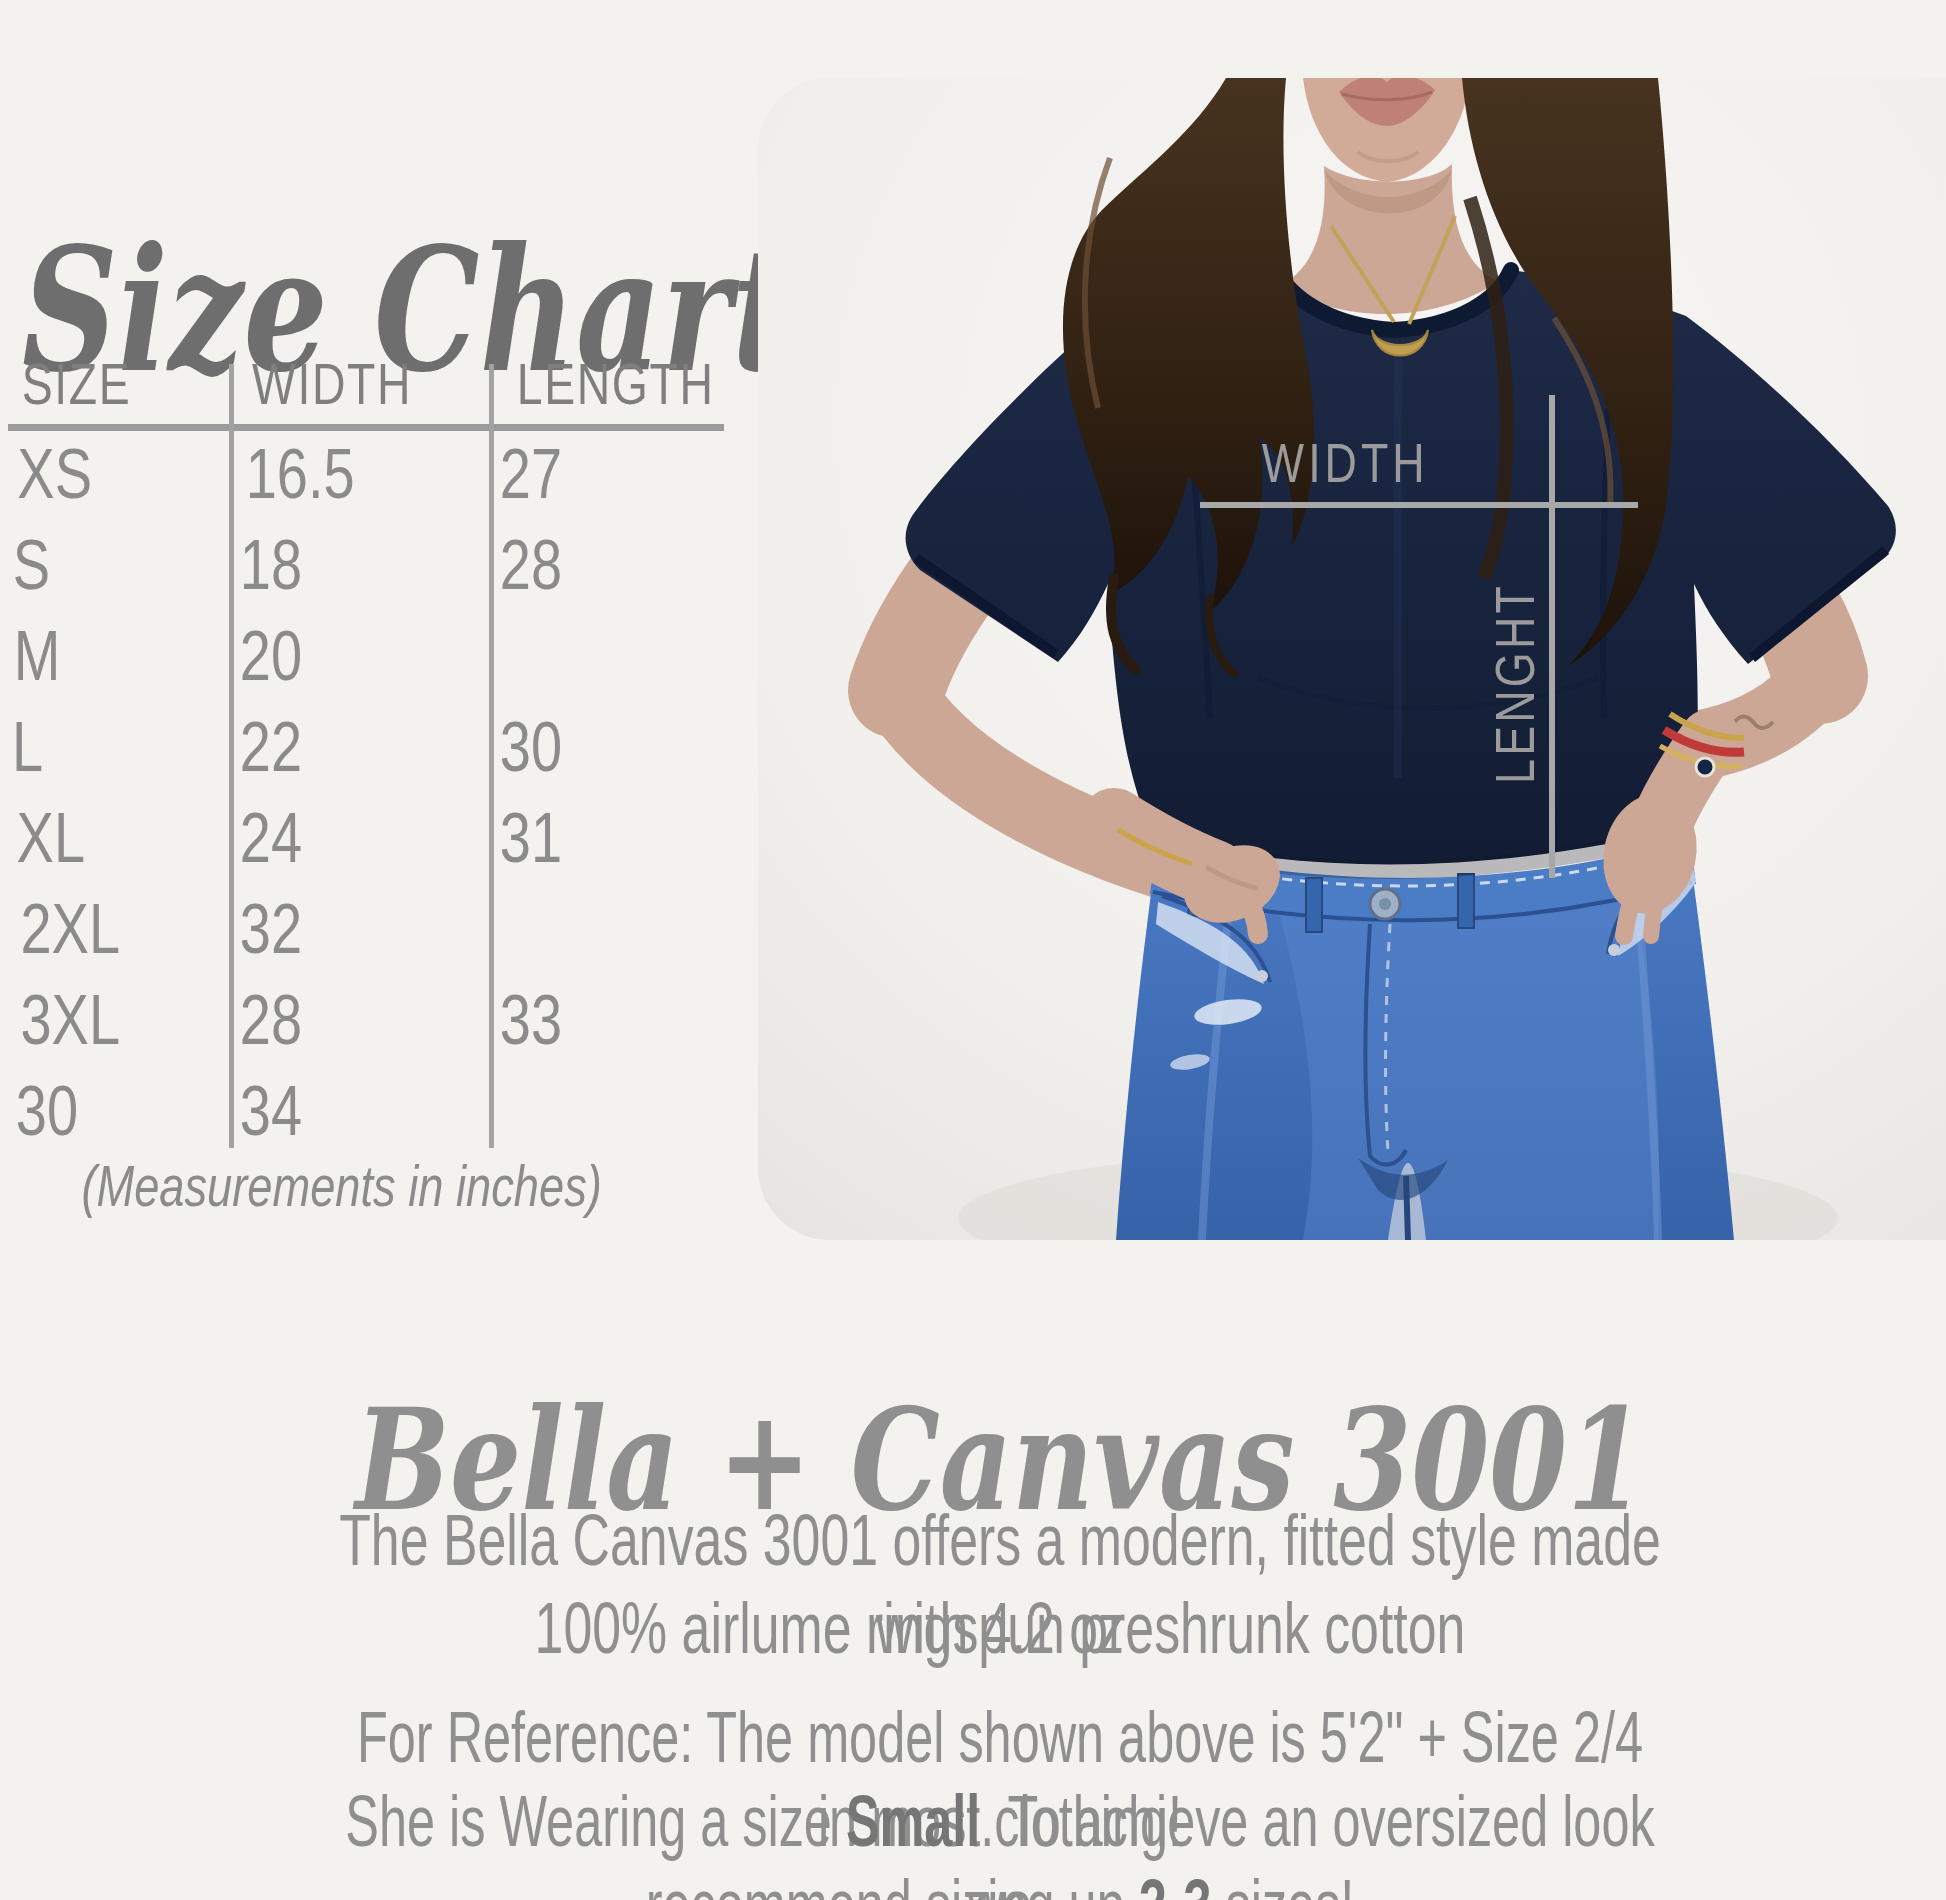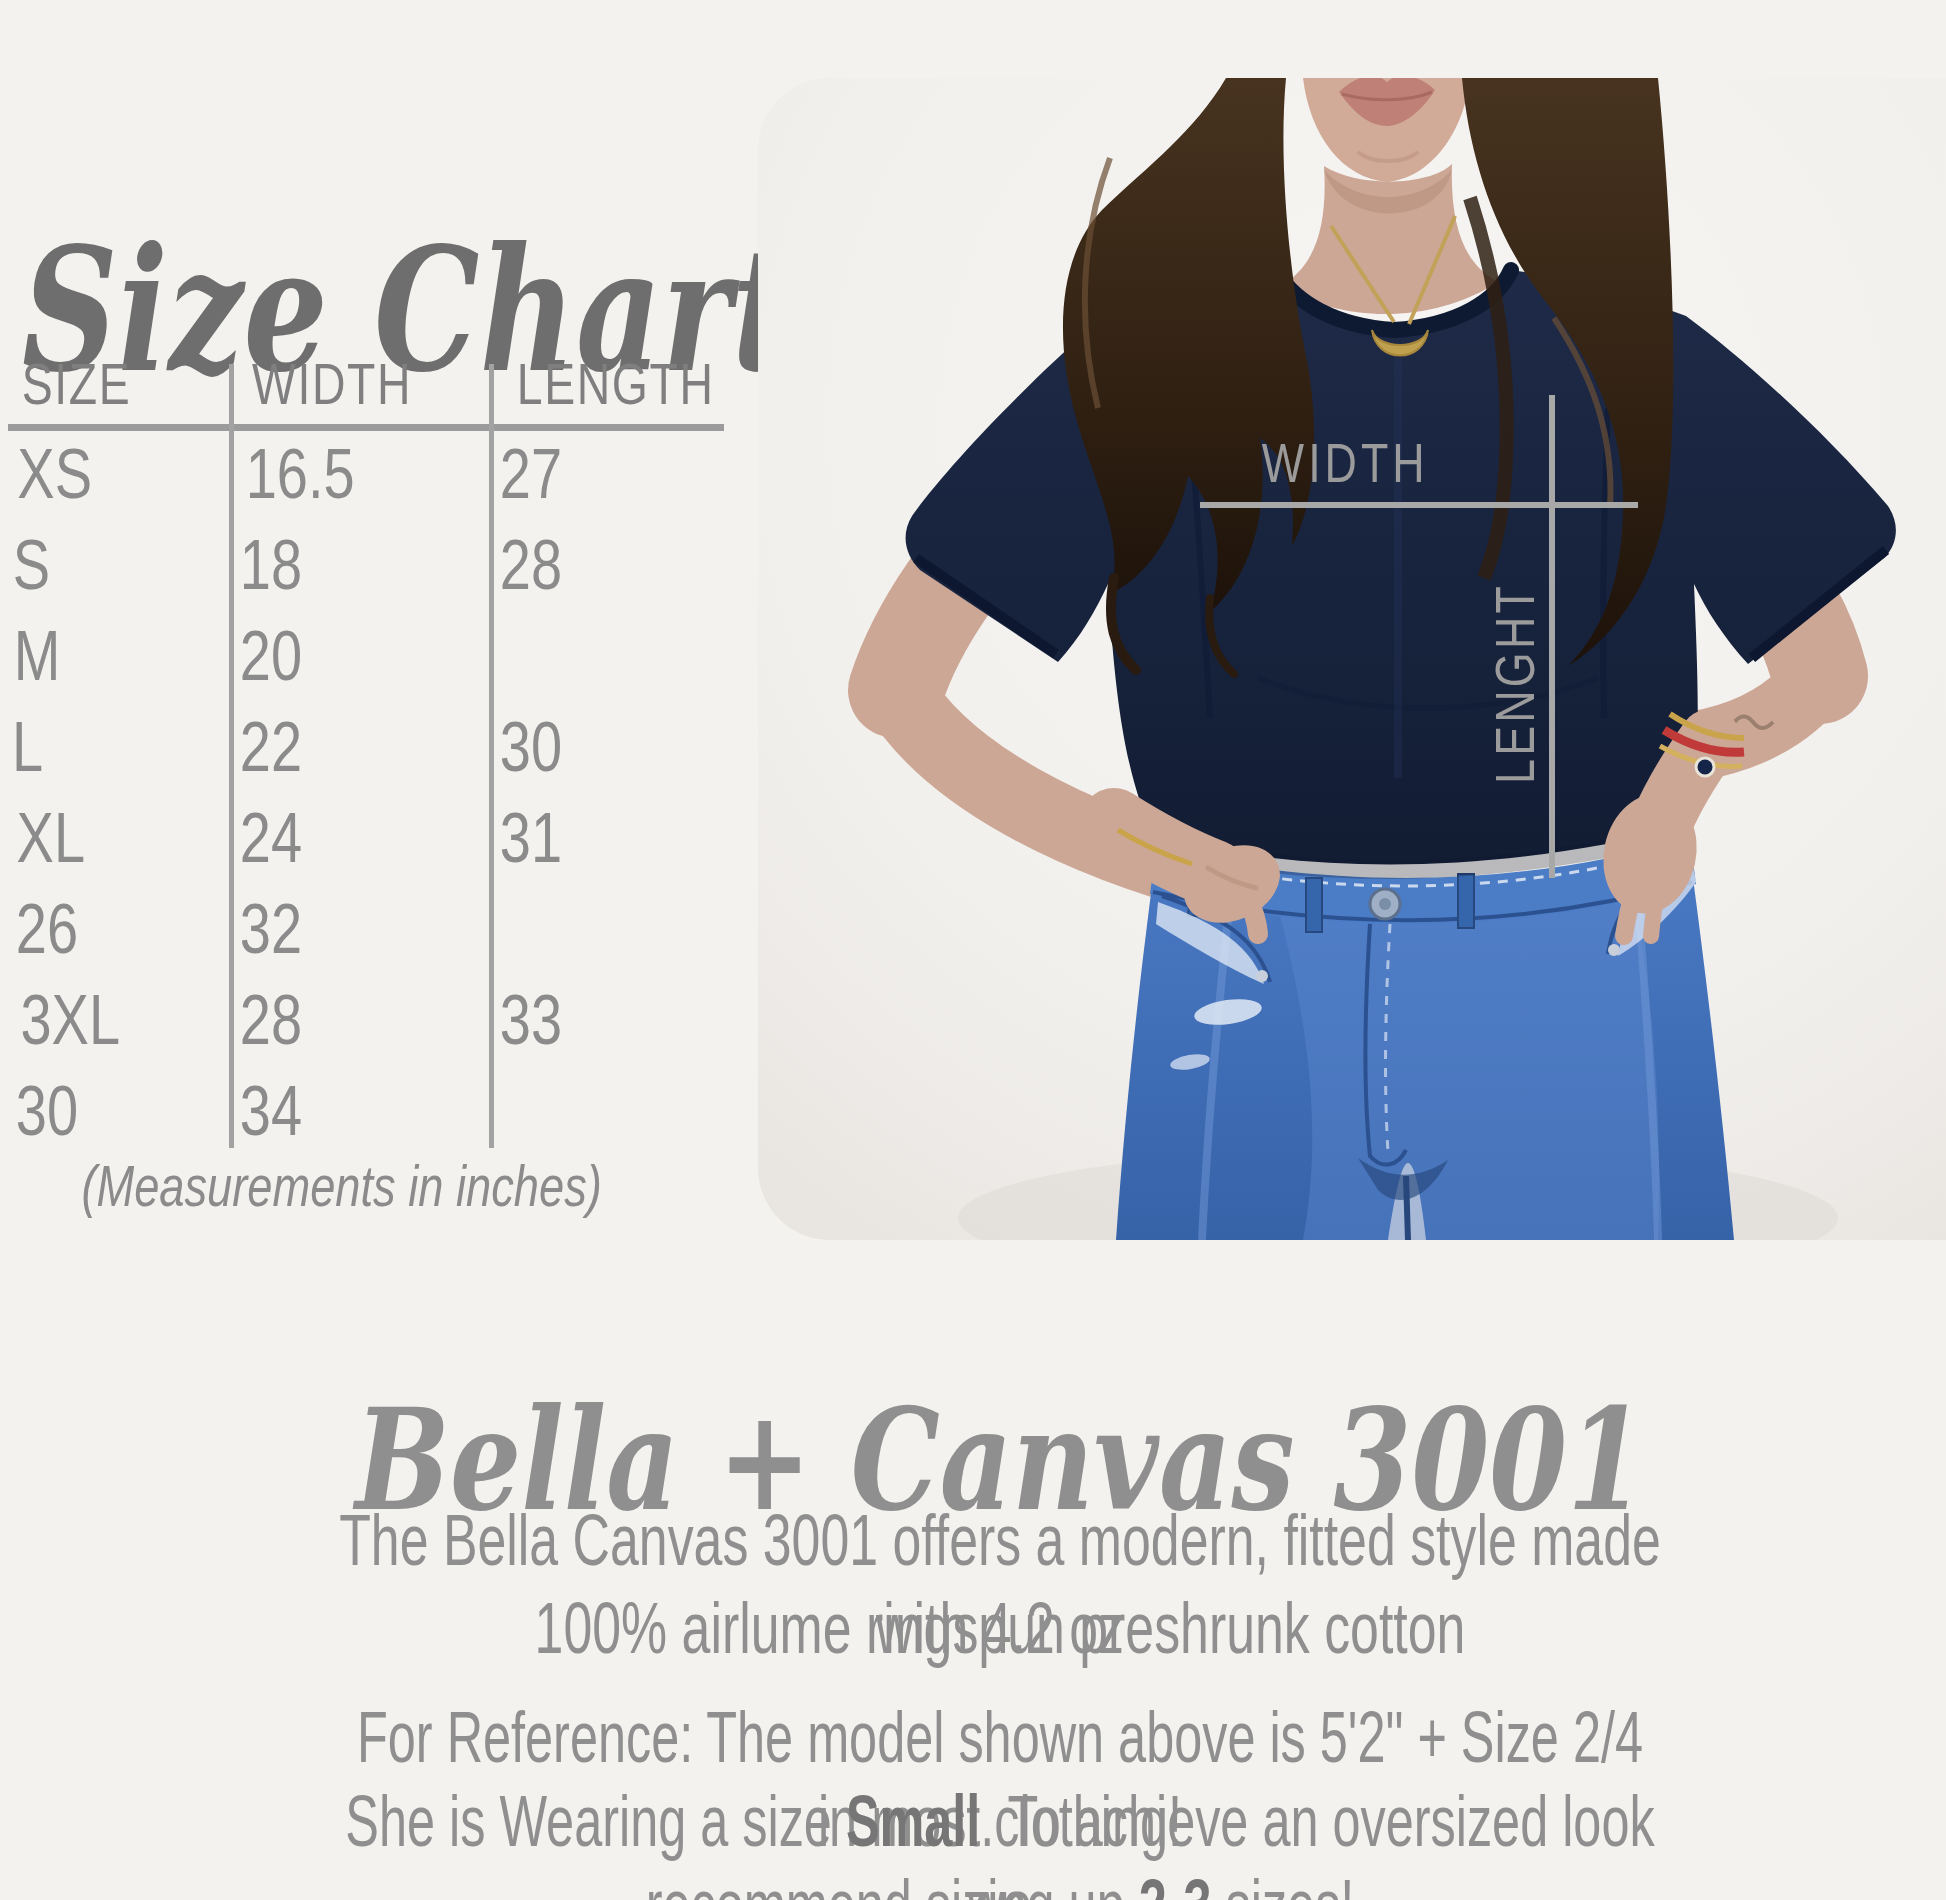--- a/index.html
+++ b/index.html
@@ -91,21 +91,21 @@
       <div class="tcell"><span class="cond">L</span></div>
       <div class="tcell"><span class="cond">22</span></div>
       <div class="tcell"><span class="cond">30</span></div>
     </div>
     <div class="trow">
       <div class="tcell"><span class="cond">XL</span></div>
       <div class="tcell"><span class="cond">24</span></div>
       <div class="tcell"><span class="cond">31</span></div>
     </div>
     <div class="trow">
-      <div class="tcell"><span class="cond">26</span></div>
+      <div class="tcell"><span class="cond">2XL</span></div>
       <div class="tcell"><span class="cond">32</span></div>
     </div>
     <div class="trow">
       <div class="tcell"><span class="cond">3XL</span></div>
       <div class="tcell"><span class="cond">28</span></div>
       <div class="tcell"><span class="cond">33</span></div>
     </div>
     <div class="trow">
       <div class="tcell"><span class="cond">30</span></div>
       <div class="tcell"><span class="cond">34</span></div>

